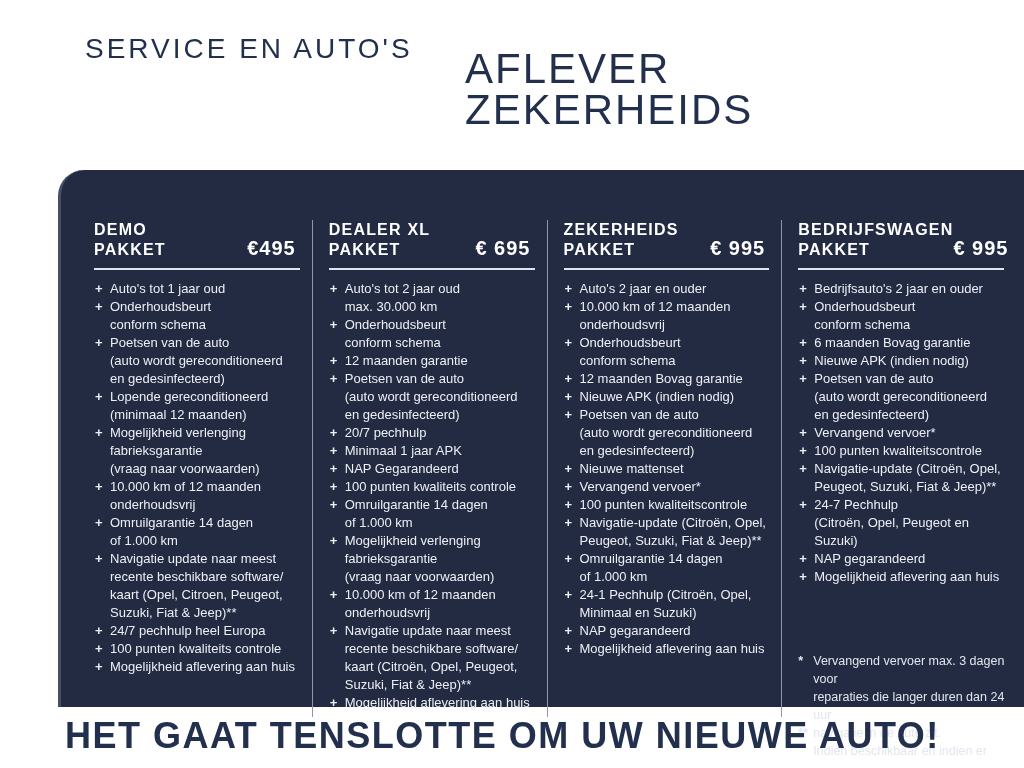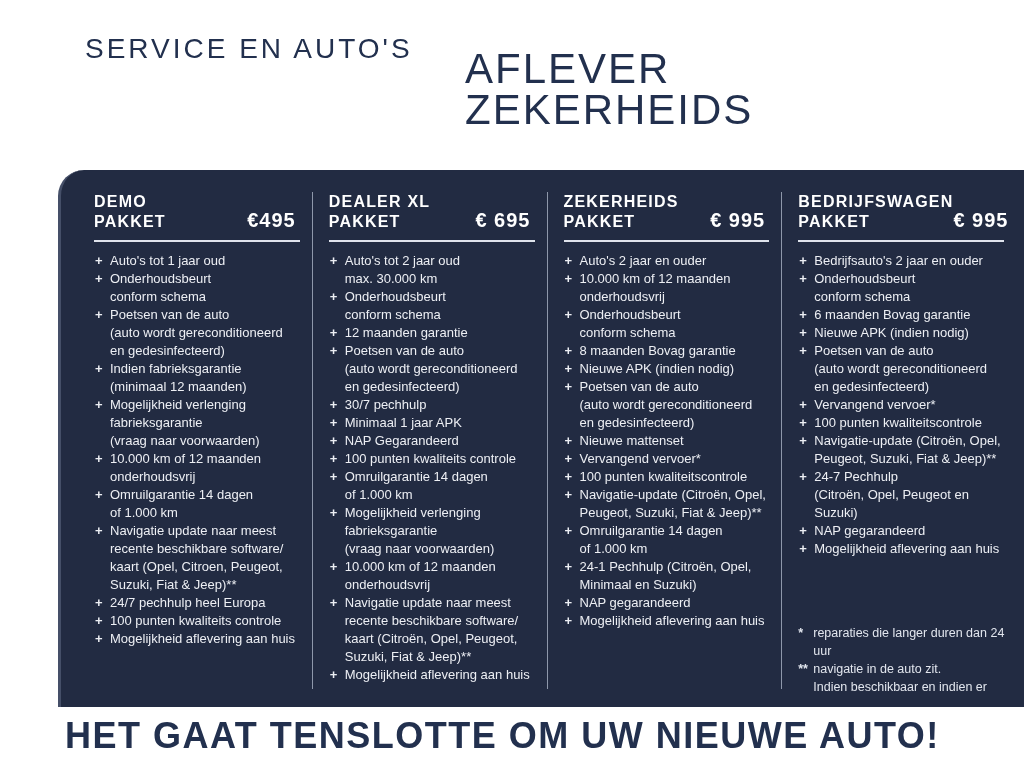--- a/index.html
+++ b/index.html
@@ -36,20 +36,21 @@
   .panel{
     position:absolute;left:58px;top:170px;
     width:966px;height:537px;
     background:var(--panel-bg);
     border-top-left-radius:26px;
     border-left:3px solid #454F68;
   }
   .columns{
     display:flex;height:100%;
     padding:22px 8px 18px 33px;
+    margin-top:28px;
   }
   .column{
     flex:1 1 0;min-width:0;
     padding:0 6px 0 16px;
     position:relative;
   }
   .column:first-child{padding-left:0;}
   .column + .column{border-left:1px solid var(--divider);}
   
   .col-header{
@@ -129,21 +130,21 @@
               <div class="line">conform schema</div>
             </div>
             <div class="item">
               <span class="marker">+</span>
               <div class="line">Poetsen van de auto</div>
               <div class="line">(auto wordt gereconditioneerd</div>
               <div class="line">en gedesinfecteerd)</div>
             </div>
             <div class="item">
               <span class="marker">+</span>
-              <div class="line">Indien fabrieksgarantie</div>
+              <div class="line">Lopende gereconditioneerd</div>
               <div class="line">(minimaal 12 maanden)</div>
             </div>
             <div class="item">
               <span class="marker">+</span>
               <div class="line">Mogelijkheid verlenging</div>
               <div class="line">fabrieksgarantie</div>
               <div class="line">(vraag naar voorwaarden)</div>
             </div>
             <div class="item">
               <span class="marker">+</span>
@@ -201,21 +202,21 @@
               <div class="line">12 maanden garantie</div>
             </div>
             <div class="item">
               <span class="marker">+</span>
               <div class="line">Poetsen van de auto</div>
               <div class="line">(auto wordt gereconditioneerd</div>
               <div class="line">en gedesinfecteerd)</div>
             </div>
             <div class="item">
               <span class="marker">+</span>
-              <div class="line">30/7 pechhulp</div>
+              <div class="line">20/7 pechhulp</div>
             </div>
             <div class="item">
               <span class="marker">+</span>
               <div class="line">Minimaal 1 jaar APK</div>
             </div>
             <div class="item">
               <span class="marker">+</span>
               <div class="line">NAP Gegarandeerd</div>
             </div>
             <div class="item">
@@ -270,21 +271,21 @@
               <div class="line">10.000 km of 12 maanden</div>
               <div class="line">onderhoudsvrij</div>
             </div>
             <div class="item">
               <span class="marker">+</span>
               <div class="line">Onderhoudsbeurt</div>
               <div class="line">conform schema</div>
             </div>
             <div class="item">
               <span class="marker">+</span>
-              <div class="line">8 maanden Bovag garantie</div>
+              <div class="line">12 maanden Bovag garantie</div>
             </div>
             <div class="item">
               <span class="marker">+</span>
               <div class="line">Nieuwe APK (indien nodig)</div>
             </div>
             <div class="item">
               <span class="marker">+</span>
               <div class="line">Poetsen van de auto</div>
               <div class="line">(auto wordt gereconditioneerd</div>
               <div class="line">en gedesinfecteerd)</div>
@@ -382,20 +383,21 @@
               <div class="line">NAP gegarandeerd</div>
             </div>
             <div class="item">
               <span class="marker">+</span>
               <div class="line">Mogelijkheid aflevering aan huis</div>
             </div>
           </div>
           <div class="footnotes">
             <div class="footnote">
               <span class="fn-marker">*</span>
+              <div class="fn-line">Vervangend vervoer max. 3 dagen voor</div>
               <div class="fn-line">reparaties die langer duren dan 24 uur</div>
             </div>
             <div class="footnote">
               <span class="fn-marker">**</span>
               <div class="fn-line">navigatie in de auto zit.</div>
               <div class="fn-line">Indien beschikbaar en indien er</div>
             </div>
           </div>
         </div>
       </div>

